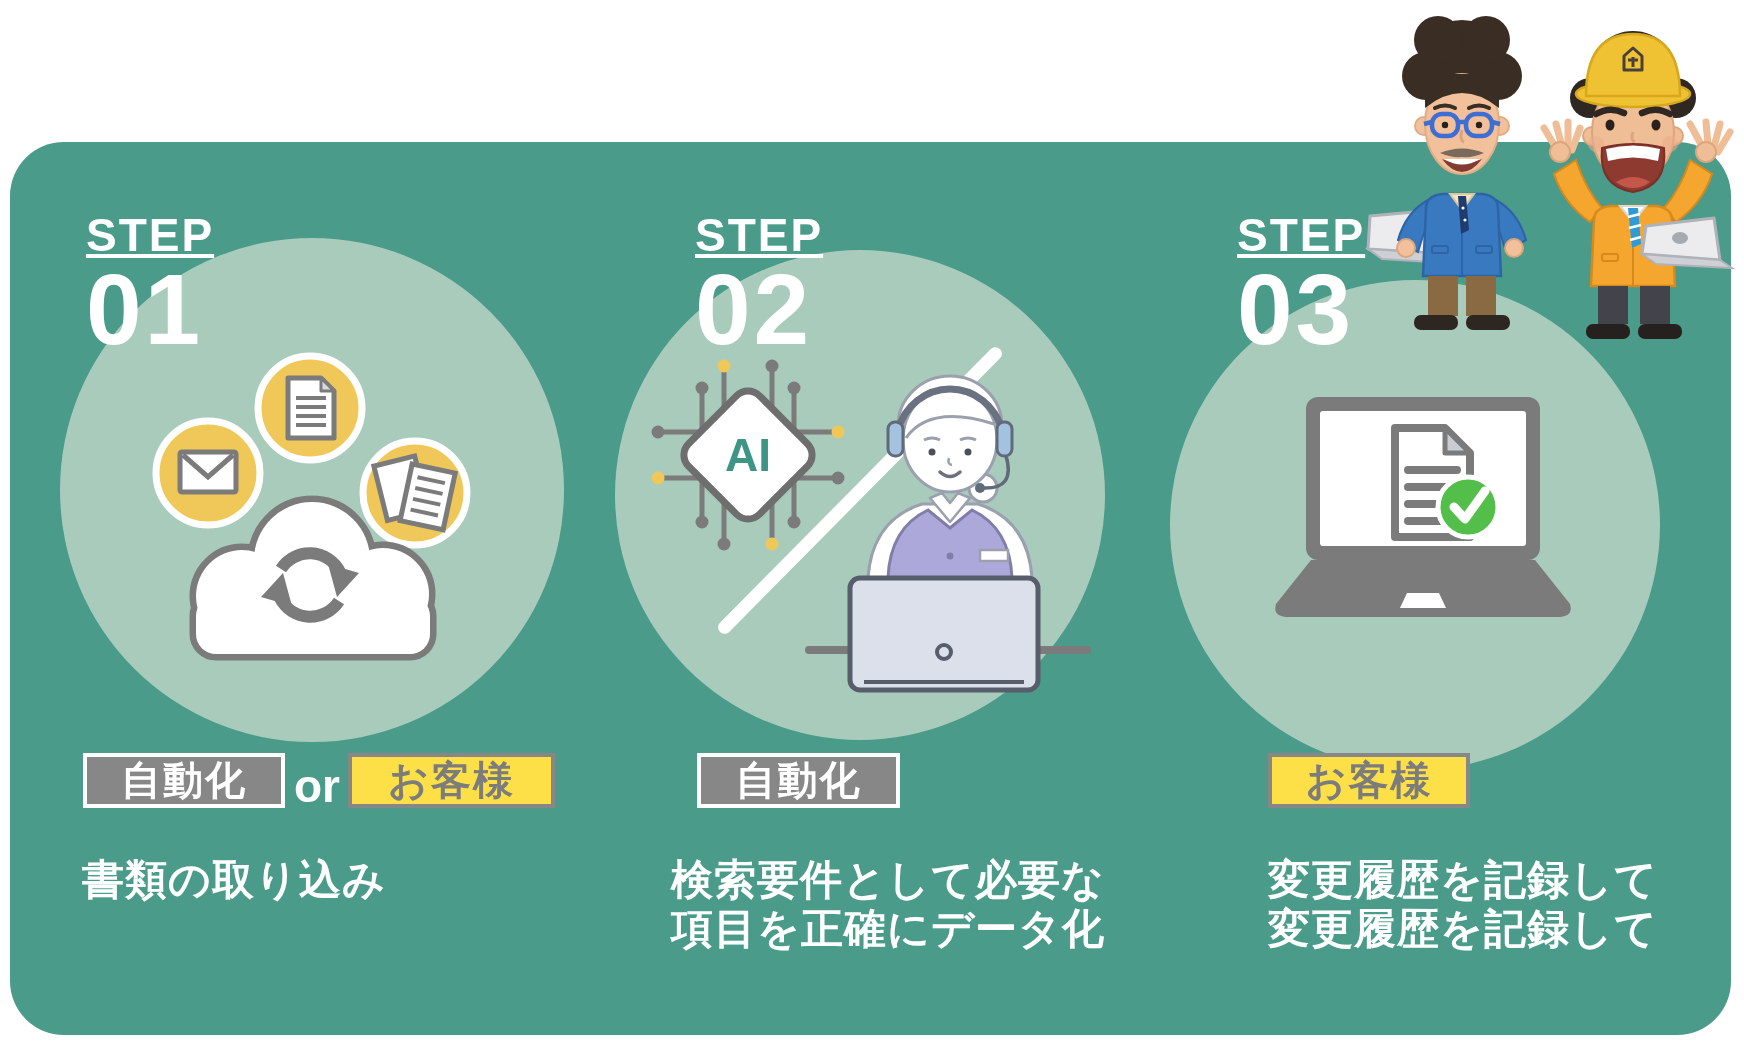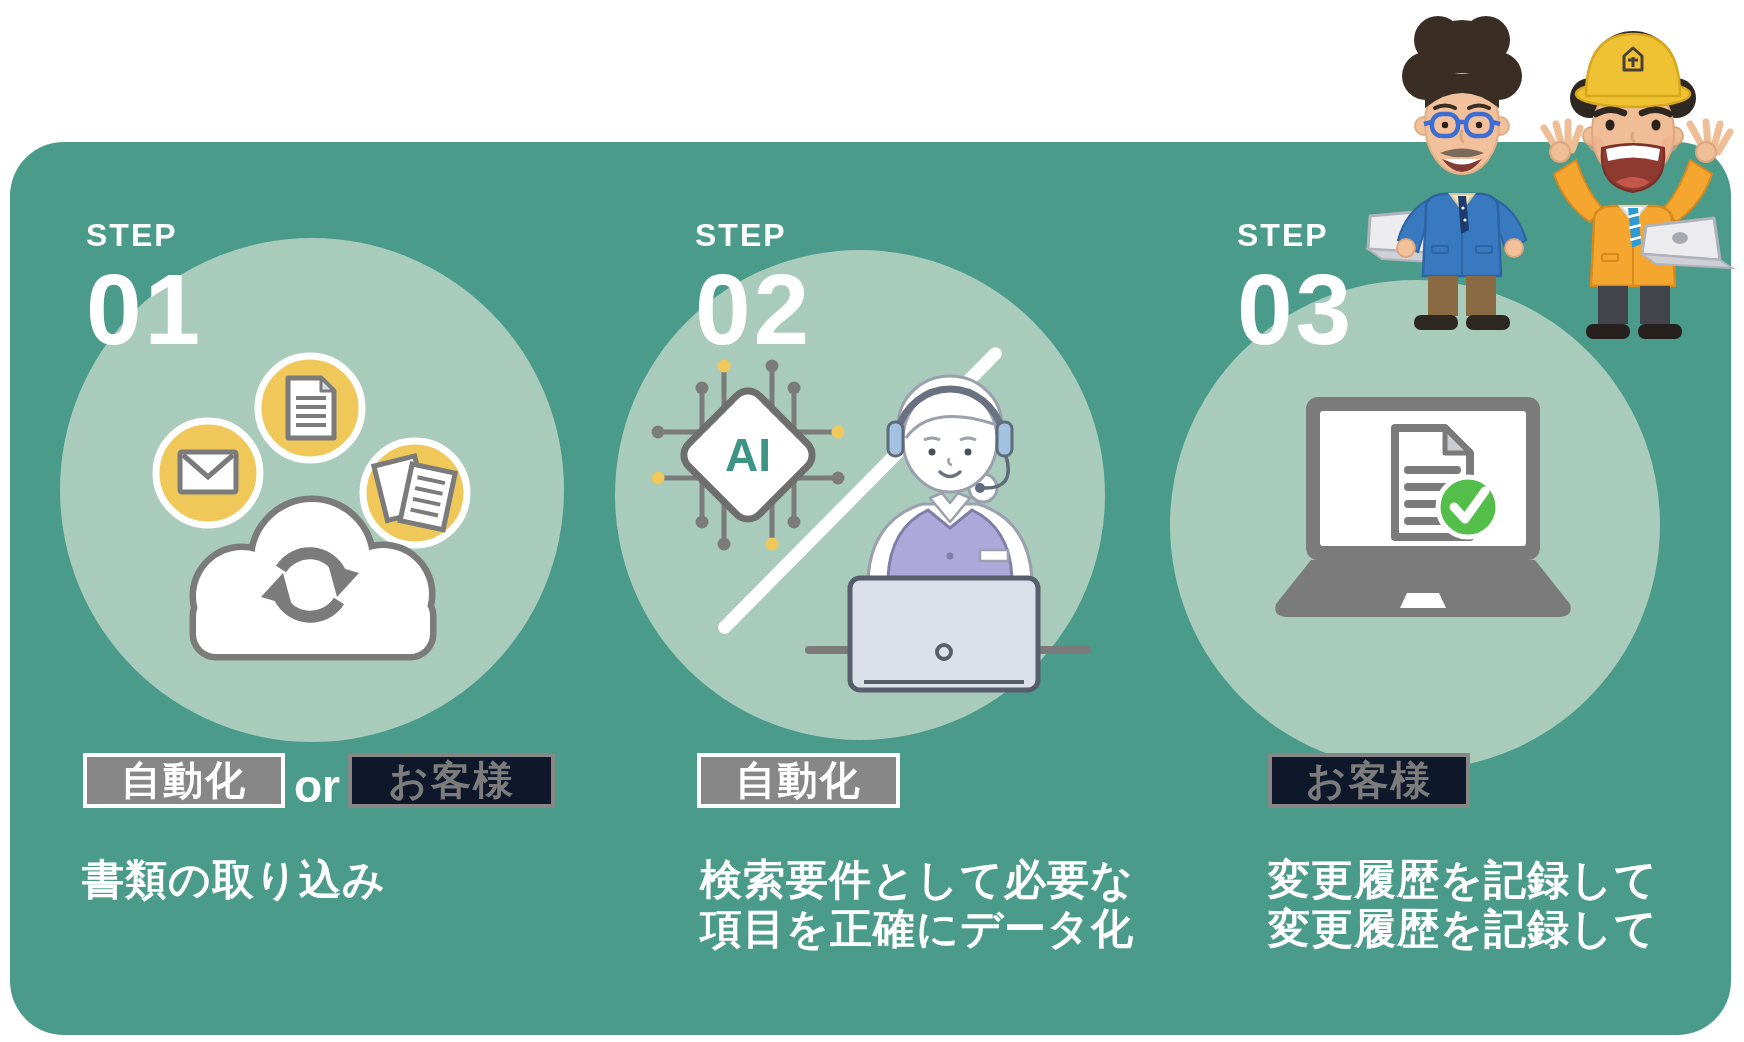--- a/index.html
+++ b/index.html
@@ -8,27 +8,27 @@
   .abs{position:absolute;}
   .panel{left:10px;top:142px;width:1721px;height:893px;background:#4A9B89;border-radius:54px;}
   .circle{border-radius:50%;background:#A9CBBC;}
   .c1{left:60px;top:238px;width:504px;height:504px;}
   .c2{left:615px;top:250px;width:490px;height:490px;}
   .c3{left:1170px;top:280px;width:490px;height:490px;}
   .diag-line{left:661px;top:484px;width:398px;height:13px;background:#fff;border-radius:7px;
              transform:rotate(-45.3deg);}
   .desk{left:805px;top:646px;width:286px;height:8px;background:#7B7B7B;border-radius:4px;}
   .step-header{color:#fff;}
-  .step-label{font-size:32px;font-weight:bold;letter-spacing:2px;line-height:44px;}
+  .step-label{font-size:46px;font-weight:bold;letter-spacing:2px;line-height:44px;text-decoration:underline;}
   .step-num{font-size:100px;font-weight:bold;letter-spacing:3px;line-height:1;margin-top:2px;}
   .h1{left:86px;top:213px;} .h2{left:695px;top:213px;} .h3{left:1237px;top:213px;}
   .badge{height:55px;box-sizing:border-box;display:flex;align-items:center;justify-content:center;
          font-size:40px;font-weight:bold;letter-spacing:2px;}
   .badge.filled{background:#878787;border:4px solid #fff;color:#fff;}
-  .badge.outline{background:#0f172a;border:4px solid #878787;color:#7C7C7C;}
+  .badge.outline{background:#fde047;border:4px solid #878787;color:#7C7C7C;}
   .or{color:#fff;font-size:46px;font-weight:bold;display:flex;align-items:center;justify-content:center;}
   .desc{color:#fff;font-size:42px;font-weight:bold;line-height:49px;letter-spacing:1px;white-space:nowrap;}
   svg{display:block;overflow:visible;}
 </style>
 </head>
 <body>
 
 <div class="abs panel"></div>
 <div class="abs circle c1"></div>
 <div class="abs circle c2"></div>
@@ -312,20 +312,20 @@
 
 <div class="abs badge filled" style="left:83px;top:753px;width:202px">自動化</div>
 <div class="abs or" style="left:294px;top:753px;width:46px;height:65px">or</div>
 <div class="abs badge outline" style="left:348px;top:753px;width:207px">お客様</div>
 <div class="abs badge filled" style="left:697px;top:753px;width:203px">自動化</div>
 <div class="abs badge outline" style="left:1268px;top:753px;width:202px">お客様</div>
 
 <div class="abs desc" style="left:82px;top:855px">
   <div>書類の取り込み</div>
 </div>
-<div class="abs desc" style="left:700px;top:855px">
+<div class="abs desc" style="left:671px;top:855px">
   <div>検索要件として必要な</div>
   <div>項目を正確にデータ化</div>
 </div>
 <div class="abs desc" style="left:1268px;top:855px">
   <div>変更履歴を記録して</div>
   <div>変更履歴を記録して</div>
 </div>
 
 </body></html>

